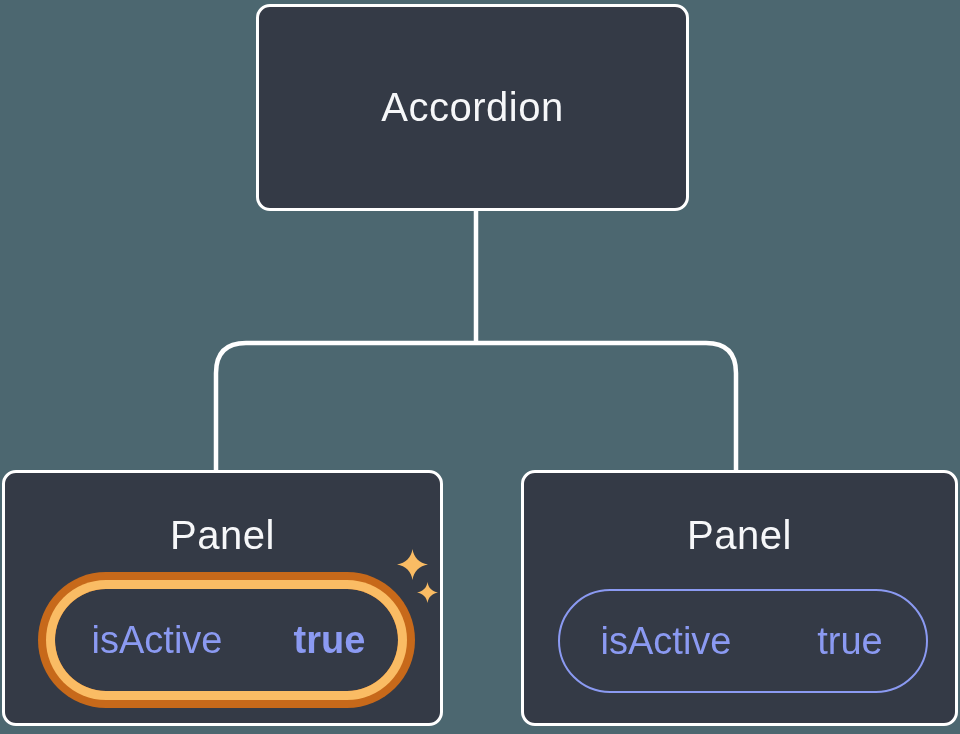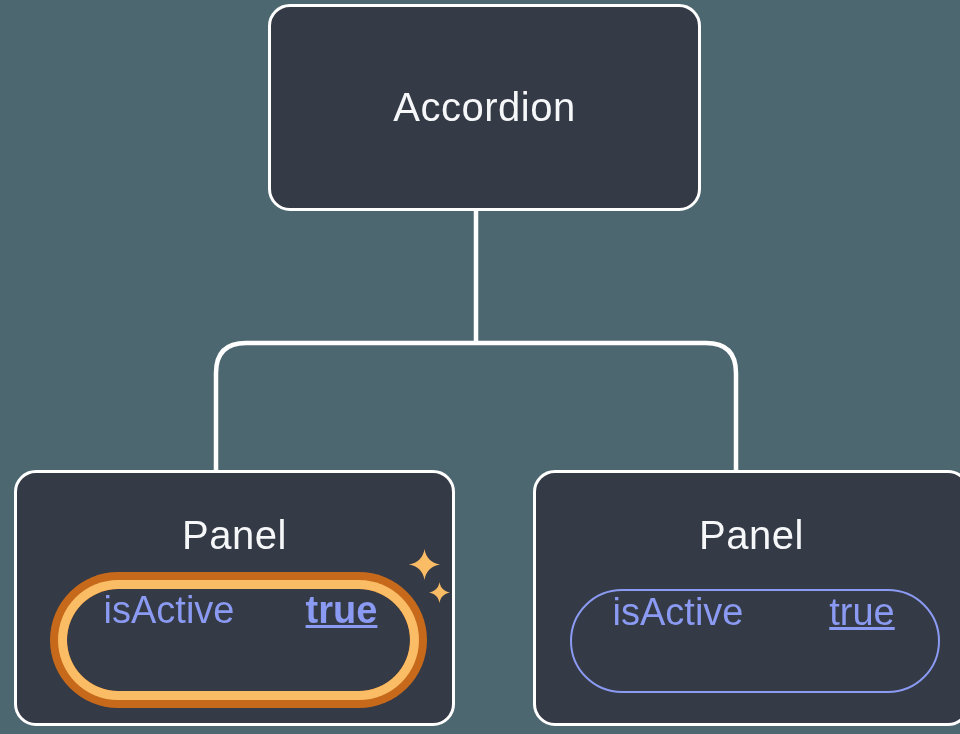--- a/index.html
+++ b/index.html
@@ -22,22 +22,21 @@
 
   .connectors {
     position: absolute; left: 0; top: 0; width: 960px; height: 734px;
     display: block;
   }
 
   .node {
     position: absolute;
     background: var(--node-bg);
     border: 3px solid var(--node-border);
-    border-radius: 22px;
-    margin-left: 12px;
+    border-radius: 14px;
   }
   .node-root {
     left: 256px; top: 4px; width: 433px; height: 207px;
     display: flex; align-items: center; justify-content: center;
   }
   .node-label {
     color: var(--label);
     font-size: 40px;
     font-weight: 500;
     letter-spacing: 0.5px;
@@ -48,40 +47,40 @@
     position: absolute; left: 0; right: 0; top: 40px;
     text-align: center;
     color: var(--label);
     font-size: 40px;
     font-weight: 500;
     letter-spacing: 0.5px;
   }
 
   .pill {
     position: absolute;
-    display: flex; align-items: flex-start;
+    display: flex; align-items: center;
     border-radius: 60px;
     overflow: hidden;
   }
   .pill-active {
     left: 50px; top: 116px; width: 343px; height: 102px;
     box-shadow: 0 0 0 9px var(--gold-light), 0 0 0 17px var(--gold-dark);
   }
   .pill-inactive {
     left: 34px; top: 116px; width: 370px; height: 104px;
     border: 2.5px solid var(--purple);
   }
   .pill-cell {
     display: flex; align-items: center; justify-content: center;
     color: var(--purple);
     font-size: 38px;
   }
   .pill-active  .cell-name  { width: 204px; }
   .pill-inactive .cell-name { width: 212px; }
-  .cell-value { flex: 1; text-decoration: underline; }
+  .cell-value { flex: 1; }
   .pill-active .cell-value { font-weight: 700; }
   .pill-divider { width: 2px; }
   .divider-gold   { background: var(--gold-light); }
   .divider-purple { background: var(--purple); }
 
   .sparkle { position: absolute; display: block; }
   .sparkle-large { left: 392px; top: 76px;  width: 31px; height: 31px; }
   .sparkle-small { left: 412px; top: 109px; width: 21px; height: 21px; }
   .sparkle path { fill: var(--gold-light); }
 </style>

